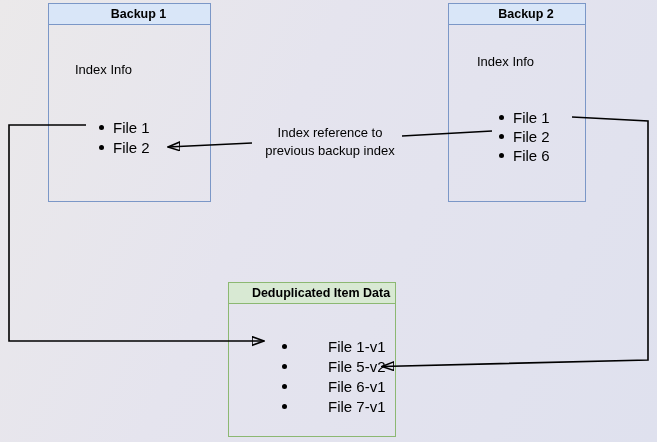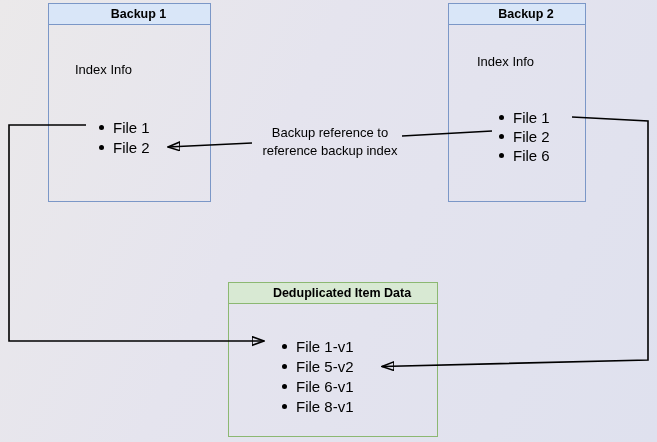--- a/index.html
+++ b/index.html
@@ -79,31 +79,31 @@
     width: 180px;
     text-align: center;
     font-size: 13px;
     line-height: 18px;
     z-index: 6;
     white-space: nowrap;
   }
   
   #backup1 { left: 48px;  top: 3px;   width: 163px; height: 199px; }
   #backup2 { left: 448px; top: 3px;   width: 138px; height: 199px; }
-  #dedup   { left: 228px; top: 282px; width: 210px; height: 155px; }
+  #dedup   { left: 228px; top: 282px; width: 168px; height: 155px; }
 
   #backup1 .subtitle { left: 26px; top: 58px; }
   #backup2 .subtitle { left: 28px; top: 50px; }
 
   #backup1 ul.file-list { left: 50px; top: 113px; }
   #backup1 ul.file-list li { height: 20px; }
   #backup2 ul.file-list { left: 50px; top: 104px; }
   #backup2 ul.file-list li { height: 19px; }
   #dedup   ul.file-list { left: 53px; top: 53px; }
-  #dedup   ul.file-list li { height: 20px; }
+  #dedup   ul.file-list li { height: 20px; gap: 32px; }
 </style>
 </head>
 <body>
 
 <div class="canvas">
 
   <div class="box blue" id="backup1">
     <div class="box-header">Backup 1</div>
     <div class="subtitle">Index Info</div>
     <ul class="file-list">
@@ -147,28 +147,28 @@
       <li>
         <span class="dot"></span>
         <span>File 5-v2</span>
       </li>
       <li>
         <span class="dot"></span>
         <span>File 6-v1</span>
       </li>
       <li>
         <span class="dot"></span>
-        <span>File 8-v1</span>
+        <span>File 7-v1</span>
       </li>
     </ul>
   </div>
 
   <div class="annotation">
-    <div>Backup reference to</div>
-    <div>reference backup index</div>
+    <div>Index reference to</div>
+    <div>previous backup index</div>
   </div>
 
   <svg class="edges" width="657" height="442" viewBox="0 0 657 442" xmlns="http://www.w3.org/2000/svg">
     <defs>
       <marker id="arrowhead" markerUnits="userSpaceOnUse" markerWidth="13" markerHeight="11" refX="12" refY="5" orient="auto">
         <path d="M0,0.6 L12,5 L0,9.4 Z" fill="#000" stroke="none"></path>
       </marker>
     </defs>
 
     <path d="M 492 131 L 402 136"></path>

